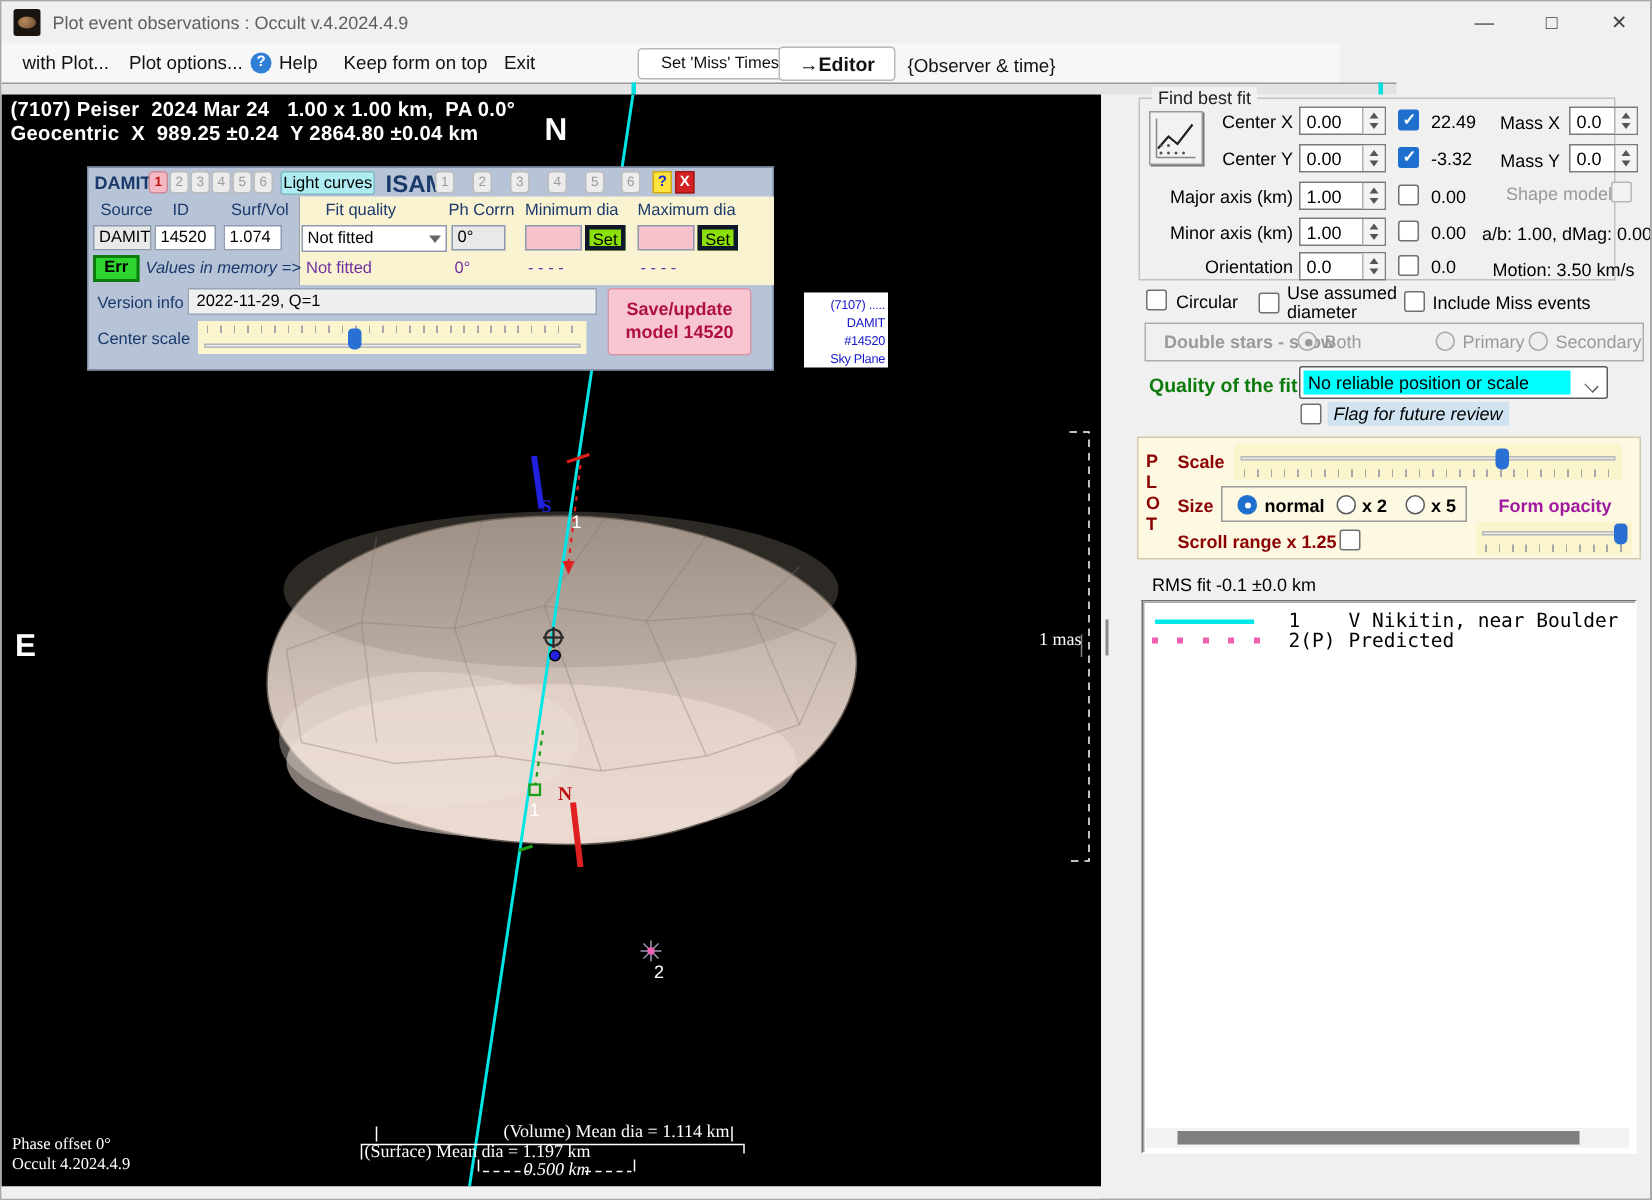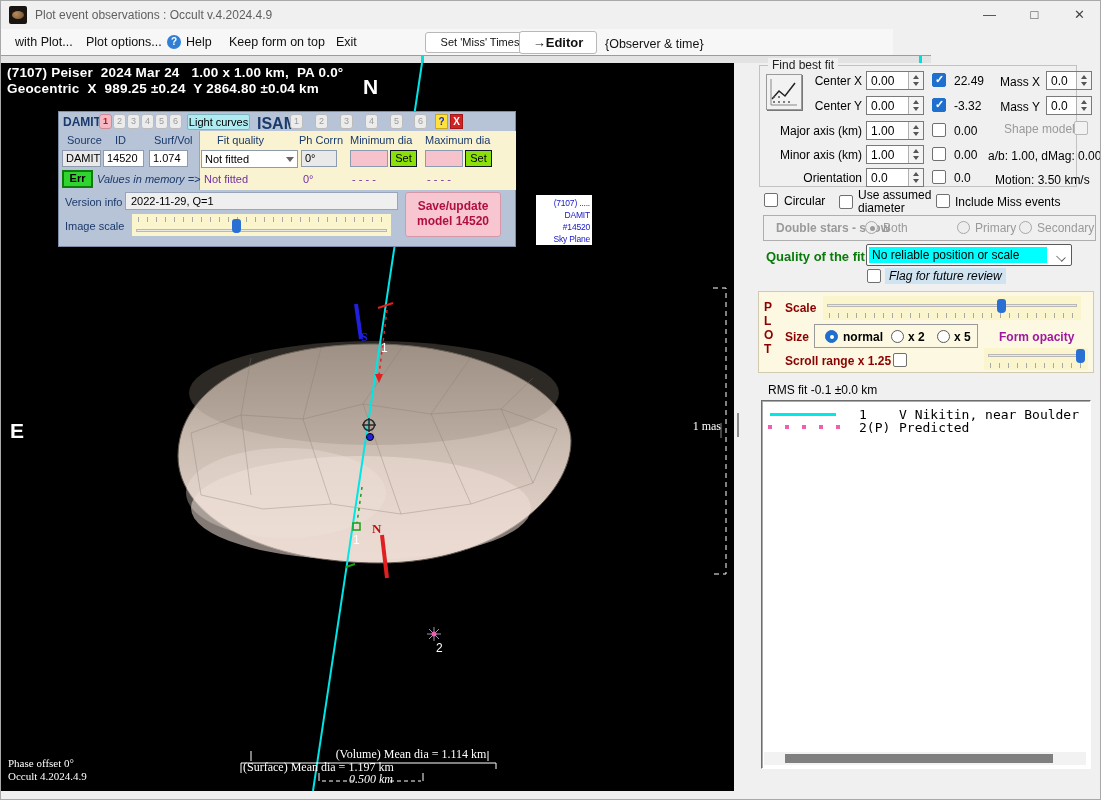--- a/index.html
+++ b/index.html
@@ -38,21 +38,21 @@
   .navy { color:#1a3a6b; }
   .tab { position:absolute; width:13px; height:15px; background:#ececec; border:1px solid #bcbcbc; border-radius:3px; font-size:9px; color:#9a9a9a; text-align:center; line-height:13px; top:2px; }
   .tab.hot { background:#f5b9c3; color:#c01212; font-weight:bold; border-color:#cc8c96; }
   .btn-lc { position:absolute; left:128px; top:2px; width:63px; height:16px; background:#aeecf2; border:1px solid #7fb7c0; border-radius:2px; color:#000; text-align:center; line-height:14px; }
   .btn-q { position:absolute; left:376px; top:2px; width:13px; height:15px; background:#ffe23c; color:#1a2fd0; font-weight:bold; text-align:center; line-height:14px; font-size:10px; border:1px solid #c8a820; }
   .btn-x { position:absolute; left:391px; top:2px; width:13px; height:15px; background:#d42222; color:#fff; font-weight:bold; text-align:center; line-height:14px; font-size:10px; border:1px solid #a01818; }
   .ysec { position:absolute; left:140px; top:19px; width:317px; height:59px; background:#faf3d2; border-left:1px solid #98a4b8; }
   .dbox { position:absolute; height:17px; border:1px solid #8e9aae; background:#fff; font-size:11px; line-height:15px; padding-left:3px; color:#000; top:38px; }
   .dbox.gray { background:#e9e9e9; }
   .dbox.pink { background:#f6c3cd; }
-  .setbtn { position:absolute; top:38px; width:27px; height:17px; background:#8ce00a; border:1px solid #0f172a; color:#000; text-align:center; line-height:15px; font-size:11px; }
+  .setbtn { position:absolute; top:38px; width:27px; height:17px; background:#8ce00a; border:3px solid #0f172a; color:#000; text-align:center; line-height:15px; font-size:11px; }
   .errbtn { position:absolute; left:3px; top:58px; width:31px; height:18px; background:#2fd42f; border:2px solid #0d7c0d; color:#000; font-weight:bold; text-align:center; line-height:13px; font-size:11px; }
   .purple { color:#7030a0; }
   .combo { background:#fff; border:1px solid #8e9aae; position:absolute; }
   .combo .arr { position:absolute; right:3px; top:6px; width:0; height:0; border-left:4px solid transparent; border-right:4px solid transparent; border-top:5px solid #666; }
   .savebtn { position:absolute; left:346px; top:80px; width:96px; height:45px; background:#f8c6d0; border:1px solid #d698a8; border-radius:3px; color:#b01040; font-weight:bold; font-size:12px; text-align:center; padding-top:6px; line-height:15px; }
   .slider { position:absolute; background:#fbf5cd; }
   .slider .ticks { position:absolute; left:6px; right:6px; height:5px; background:repeating-linear-gradient(90deg,#a8a8a8 0 1px, transparent 1px 9px); }
   .slider .groove { position:absolute; left:4px; right:4px; height:3px; background:#e8e8e8; border:1px solid #b8b8b8; }
   .thumb { position:absolute; width:9px; height:14px; background:#2a6fd4; border-radius:3px 3px 4px 4px; }
 
@@ -273,21 +273,21 @@
       <span class="d-abs purple" style="left:244px; top:61px;">0°</span>
       <span class="d-abs purple" style="left:293px; top:61px;">- - - -</span>
       <span class="d-abs purple" style="left:368px; top:61px;">- - - -</span>
 
       <span class="d-abs" style="left:6px; top:84px;">Version info</span>
       <span class="d-abs" style="left:66px; top:80px; width:273px; height:18px; background:#efefef; border:1px solid #98a4b8; color:#000; padding:2px 0 0 5px;">2022-11-29, Q=1</span>
       <span class="savebtn">
         <span>Save/update</span><br>
         <span>model 14520</span>
       </span>
-      <span class="d-abs" style="left:6px; top:108px;">Image scale</span>
+      <span class="d-abs" style="left:6px; top:108px;">Center scale</span>
       <span class="slider" style="left:73px; top:102px; width:259px; height:22px;">
         <span class="ticks" style="top:3px;"></span>
         <span class="groove" style="bottom:4px;"></span>
         <span class="thumb" style="left:100px; top:5px;"></span>
       </span>
     </div>
   </div>
   <div class="plot-bottom-strip"></div>
 
   <div class="divider-tick"></div>

